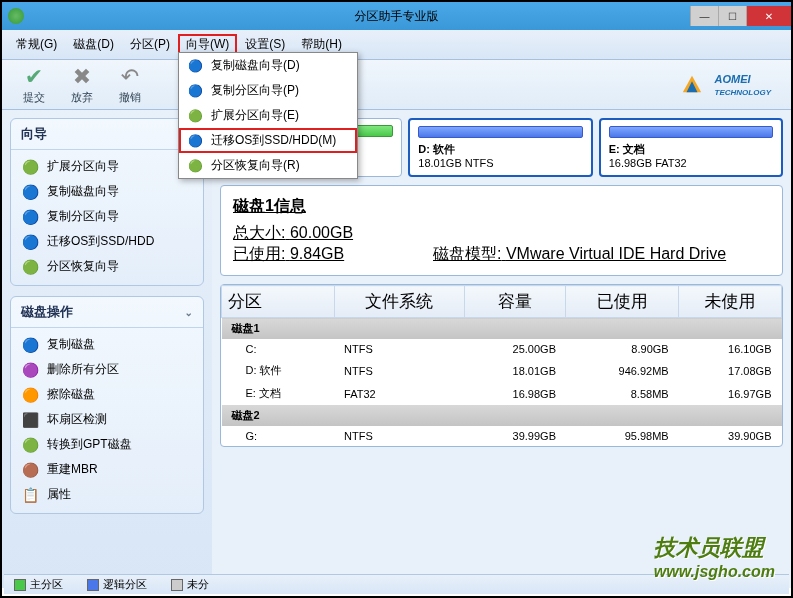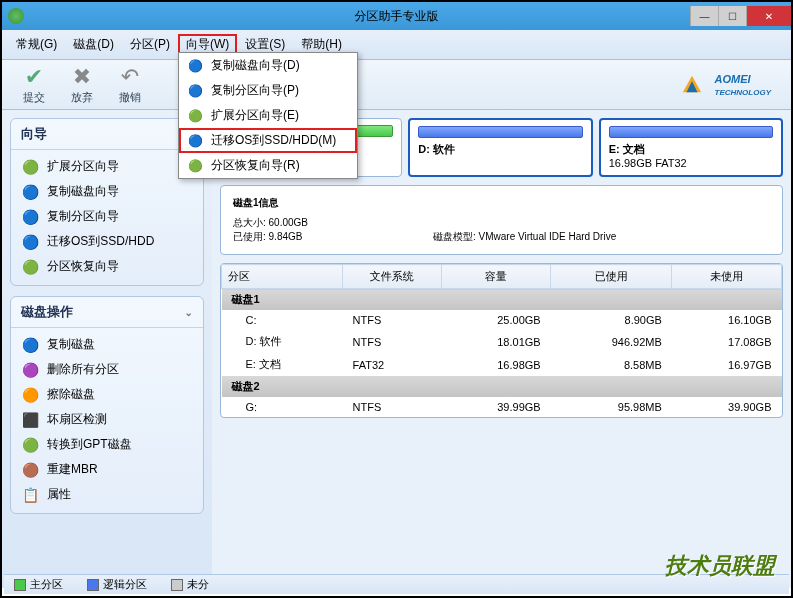--- a/index.html
+++ b/index.html
@@ -38,29 +38,29 @@
 .side-item .si-icon { width: 20px; height: 16px; margin-right: 6px; display: inline-flex; align-items: center; justify-content: center; font-size: 14px; }
 
 .content { flex: 1; background: #e8f0fa; padding: 8px 8px 0; overflow-y: auto; }
 .part-row { display: flex; gap: 6px; margin-bottom: 8px; }
 .part-box { flex: 1; border: 1px solid #9ab8da; border-radius: 4px; background: #fff; padding: 6px 8px; font-size: 11px; position: relative; }
 .part-box .bar { height: 12px; border-radius: 2px; margin-bottom: 4px; background: linear-gradient(#7fe87f, #4ac84a); border: 1px solid #3a9a3a; }
 .part-box.logical .bar { background: linear-gradient(#7fa8ff, #4a78ea); border: 1px solid #3a5aca; }
 .part-box.blue { border: 2px solid #1a5cc0; border-radius: 4px; }
 .part-box .pname { font-weight: bold; }
 
-.info-box { border: 1px solid #9ab8da; border-radius: 4px; background: #fff; padding: 10px 12px; margin-bottom: 8px; font-size: 10px; }
+.info-box { border: 1px solid #9ab8da; border-radius: 4px; background: #fff; padding: 10px 12px; margin-bottom: 8px; font-size: 16px; text-decoration: underline; }
 .info-box .info-title { font-weight: bold; margin-bottom: 6px; }
 .info-row { display: flex; }
 .info-left { width: 200px; }
 .info-right { flex: 1; }
 
 .table-box { border: 1px solid #9ab8da; border-radius: 4px; background: #fff; font-size: 11px; }
 .tbl { width: 100%; border-collapse: collapse; }
-.tbl th { text-align: center; padding: 4px 6px; background: linear-gradient(#f4f8fc, #e4ecf6); border: 1px solid #c8d8ec; font-weight: normal; font-size: 11px; }
+.tbl th { text-align: center; padding: 4px 6px; background: linear-gradient(#f4f8fc, #e4ecf6); border: 1px solid #c8d8ec; font-weight: normal; font-size: 17px; }
 .tbl th:first-child { text-align: left; }
 .tbl td { padding: 4px 10px; text-align: right; }
 .tbl td:first-child, .tbl td:nth-child(2) { text-align: left; }
 .tbl .disk-row td { background: linear-gradient(#d8d8d8, #c4c4c4); font-weight: bold; padding: 3px 10px; }
 .tbl .disk-row td:first-child { text-align: left; }
 
 .statusbar { position: absolute; bottom: 2px; left: 2px; right: 2px; height: 20px; background: linear-gradient(#e8f0fa, #d8e6f6); display: flex; align-items: center; padding: 0 10px; font-size: 11px; gap: 24px; border-top: 1px solid #b0c8e4; }
 .legend-sq { width: 12px; height: 12px; display: inline-block; margin-right: 4px; vertical-align: middle; border: 1px solid #666; }
 .sq-green { background: #4ac84a; }
 .sq-blue { background: #4a78ea; }
@@ -207,20 +207,21 @@
   <div class="content">
     <div class="part-row" id="part-row">
         <div class="part-box">
           <div class="bar"></div>
           <div class="pname">C:</div>
           <div>25.00GB NTFS</div>
         </div>
         <div class="part-box logical blue">
           <div class="bar"></div>
           <div class="pname">D: 软件</div>
+          <div>18.01GB NTFS</div>
         </div>
         <div class="part-box logical blue">
           <div class="bar"></div>
           <div class="pname">E: 文档</div>
           <div>16.98GB FAT32</div>
         </div>
       </div>
 
     <div class="info-box">
       <div class="info-title">磁盘1信息</div>
@@ -292,13 +293,14 @@
 </div>
 
 <div class="statusbar">
   <span><span class="legend-sq sq-green"></span><span>主分区</span></span>
   <span><span class="legend-sq sq-blue"></span><span>逻辑分区</span></span>
   <span><span class="legend-sq sq-gray"></span><span>未分</span></span>
 </div>
 
 <div class="watermark">
   <span>技术员联盟</span>
+  <span class="url">www.jsgho.com</span>
 </div>
 
 </body></html>

